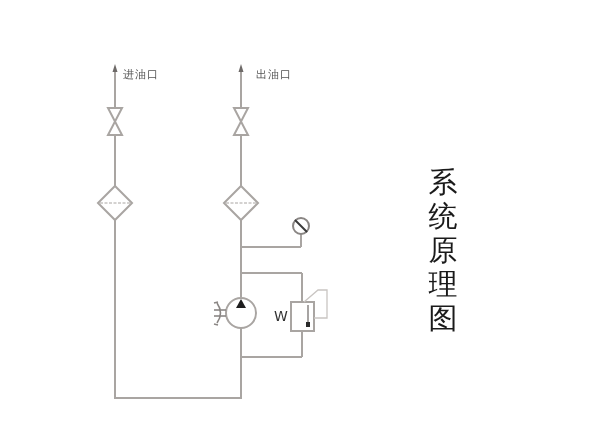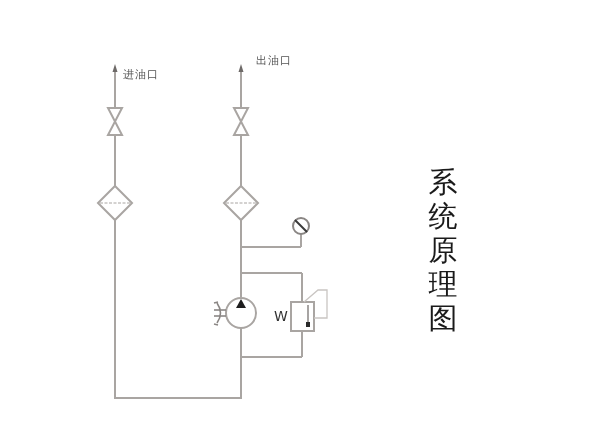--- a/index.html
+++ b/index.html
@@ -86,21 +86,21 @@
   <g>
     <rect x="291" y="302" width="23" height="29" stroke="#a9a5a2" stroke-width="2" fill="#fff"></rect>
     <line x1="308" y1="305" x2="308" y2="324" stroke="#8a8684" stroke-width="1.5"></line>
     <rect x="306" y="322" width="4" height="5" fill="#2a2a2a"></rect>
 
     <polyline points="304,302 318,290 327,290 327,318 314,318" stroke="#c9c5c2" stroke-width="1.3" fill="none"></polyline>
   </g>
 </svg>
 
 <div class="label-sm" style="left:123px; top:67px;">进油口</div>
-<div class="label-sm" style="left:256px; top:53px;">出油口</div>
+<div class="label-sm" style="left:256px; top:67px;">出油口</div>
 <div class="label-sm" style="left:274px; top:308px; font-size:14px; color:#333; letter-spacing:0;">W</div>
 
 <div class="title-vert">
   <span>系</span>
   <span>统</span>
   <span>原</span>
   <span>理</span>
   <span>图</span>
 </div>
 

